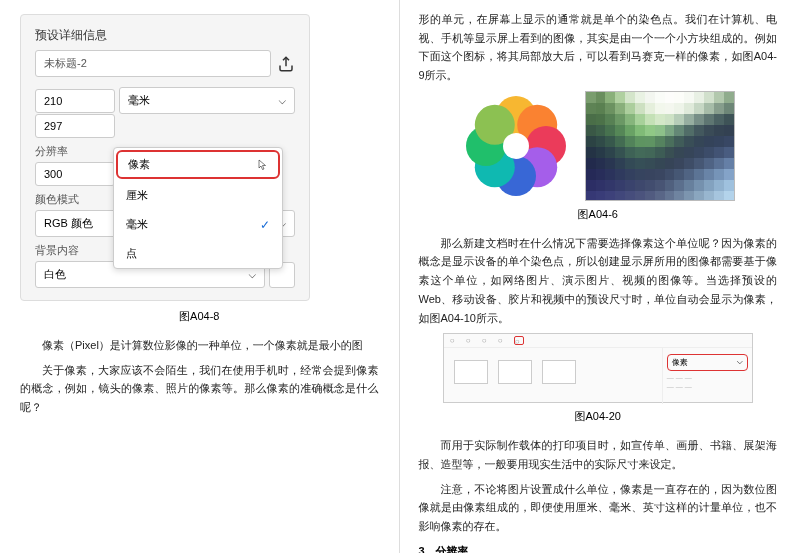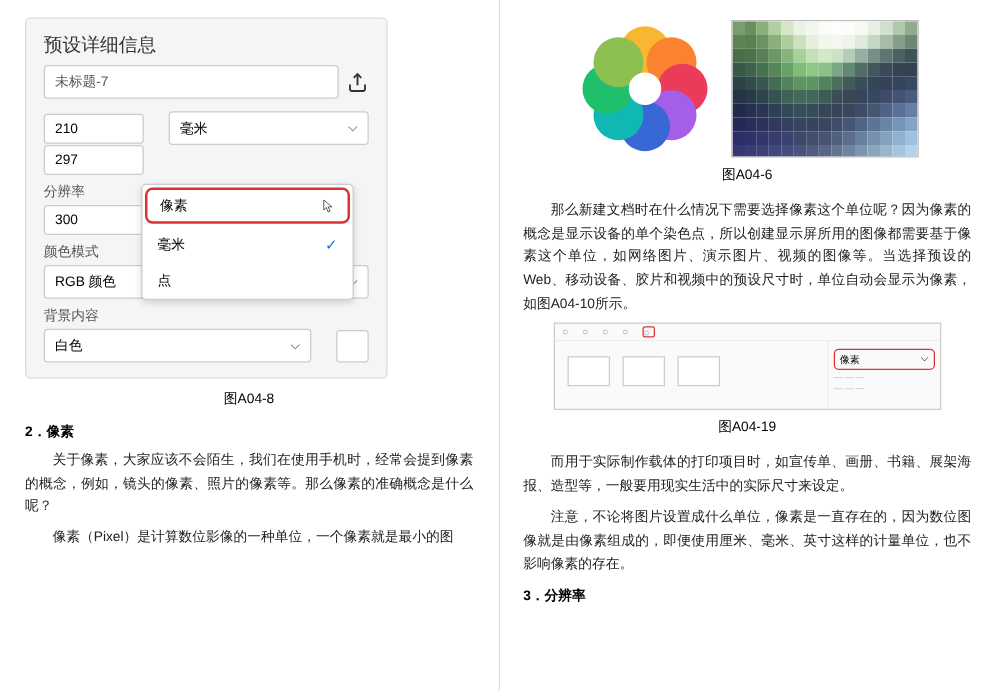--- a/index.html
+++ b/index.html
@@ -28,42 +28,42 @@
     
     .panel {
       background: #f5f5f5;
       border: 1px solid #ddd;
       border-radius: 4px;
       padding: 12px 14px;
       width: 290px;
       margin: 4px 0 8px 0;
       position: relative;
     }
-    .panel-title { font-size: 15px; margin-bottom: 6px; color: #333; }
+    .panel-title { font-size: 12px; margin-bottom: 6px; color: #333; }
     .title-row {
       display: flex;
       align-items: center;
       gap: 6px;
       margin-bottom: 10px;
     }
     .title-input {
       flex: 1;
       background: #fff;
       border: 1px solid #ccc;
       border-radius: 3px;
       padding: 5px 8px;
       color: #555;
       font-size: 11px;
     }
     .export-icon {
       width: 18px; height: 18px;
       color: #333;
     }
     .field-label { font-size: 11px; color: #555; margin: 6px 0 3px; }
-    .row { display: flex; gap: 20px; align-items: center; position: relative; }
+    .row { display: flex; gap: 4px; align-items: center; position: relative; }
     .num-input {
       width: 80px;
       background: #fff;
       border: 1px solid #ccc;
       border-radius: 3px;
       padding: 5px 8px;
       font-size: 11px;
     }
     .select {
       flex: 1;
@@ -176,21 +176,21 @@
     .ui-pane { width: 90px; border-left: 1px solid #eee; padding: 4px; }
     .ui-opt { border: 1.5px solid #d33; border-radius: 4px; padding: 2px 4px; font-size: 8px; margin: 2px 0; display: flex; justify-content: space-between; }
   </style>
 </head>
 <body>
 
 <div class="col">
   <div class="panel">
     <div class="panel-title">预设详细信息</div>
     <div class="title-row">
-      <div class="title-input">未标题-7</div>
+      <div class="title-input">未标题-2</div>
       <svg class="export-icon" viewBox="0 0 24 24" fill="none" stroke="currentColor" stroke-width="2">
         <path d="M4 14v5a2 2 0 0 0 2 2h12a2 2 0 0 0 2-2v-5"></path>
         <path d="M12 3v12"></path>
           <path d="M8 7l4-4 4 4"></path>
       </svg>
     </div>
     <div class="row">
       <div class="num-input">210</div>
       <div class="select">
         <span>毫米</span>
@@ -221,38 +221,41 @@
     </div>
 
     <div class="dropdown">
       <div class="dd-item outlined">
         <span>像素</span>
         <svg class="cursor" viewBox="0 0 20 24" fill="#fff" stroke="#000" stroke-width="1">
           <path d="M2 2 L2 18 L6 14 L9 21 L12 20 L9 13 L15 13 Z"></path>
         </svg>
       </div>
       <div class="dd-item">
+          <span>厘米</span>
+        </div>
+      <div class="dd-item">
         <span>毫米</span>
         <span class="dd-check">✓</span>
       </div>
       <div class="dd-item">
           <span>点</span>
         </div>
     </div>
   </div>
 
   <div class="caption">图A04-8</div>
-  <div class="heading">2．像素</div>
+  <p class="para">像素（Pixel）是计算数位影像的一种单位，一个像素就是最小的图</p>
   <p class="para">关于像素，大家应该不会陌生，我们在使用手机时，经常会提到像素的概念，例如，镜头的像素、照片的像素等。那么像素的准确概念是什么呢？</p>
-  <p class="para">像素（Pixel）是计算数位影像的一种单位，一个像素就是最小的图</p>
 </div>
 
 <div class="divider"></div>
 
 <div class="col">
+  <p class="para" style="text-indent:0">形的单元，在屏幕上显示的通常就是单个的染色点。我们在计算机、电视、手机等显示屏上看到的图像，其实是由一个一个小方块组成的。例如下面这个图标，将其局部放大后，可以看到马赛克一样的像素，如图A04-9所示。</p>
 
   <div class="photos-row">
     <div class="flower">
       <div class="petal" style="background:#f7b731;transform:translate(0,-30px)"></div>
       <div class="petal" style="background:#fa8231;transform:rotate(45deg) translate(0,-30px)"></div>
       <div class="petal" style="background:#eb3b5a;transform:rotate(90deg) translate(0,-30px)"></div>
       <div class="petal" style="background:#a55eea;transform:rotate(135deg) translate(0,-30px)"></div>
       <div class="petal" style="background:#3867d6;transform:rotate(180deg) translate(0,-30px)"></div>
       <div class="petal" style="background:#0fb9b1;transform:rotate(225deg) translate(0,-30px)"></div>
       <div class="petal" style="background:#20bf6b;transform:rotate(270deg) translate(0,-30px)"></div>
@@ -456,18 +459,18 @@
       </div>
       <div class="ui-pane">
         <div class="ui-opt">
           <span>像素</span>
             <span>⌵</span>
         </div>
         <div style="font-size:7px;color:#bbb;line-height:1.2;margin-top:3px">— — —<br>— — —</div>
       </div>
     </div>
   </div>
-  <div class="caption">图A04-19</div>
+  <div class="caption">图A04-20</div>
 
   <p class="para">而用于实际制作载体的打印项目时，如宣传单、画册、书籍、展架海报、造型等，一般要用现实生活中的实际尺寸来设定。</p>
   <p class="para">注意，不论将图片设置成什么单位，像素是一直存在的，因为数位图像就是由像素组成的，即便使用厘米、毫米、英寸这样的计量单位，也不影响像素的存在。</p>
   <div class="heading">3．分辨率</div>
 </div>
 
 </body></html>

